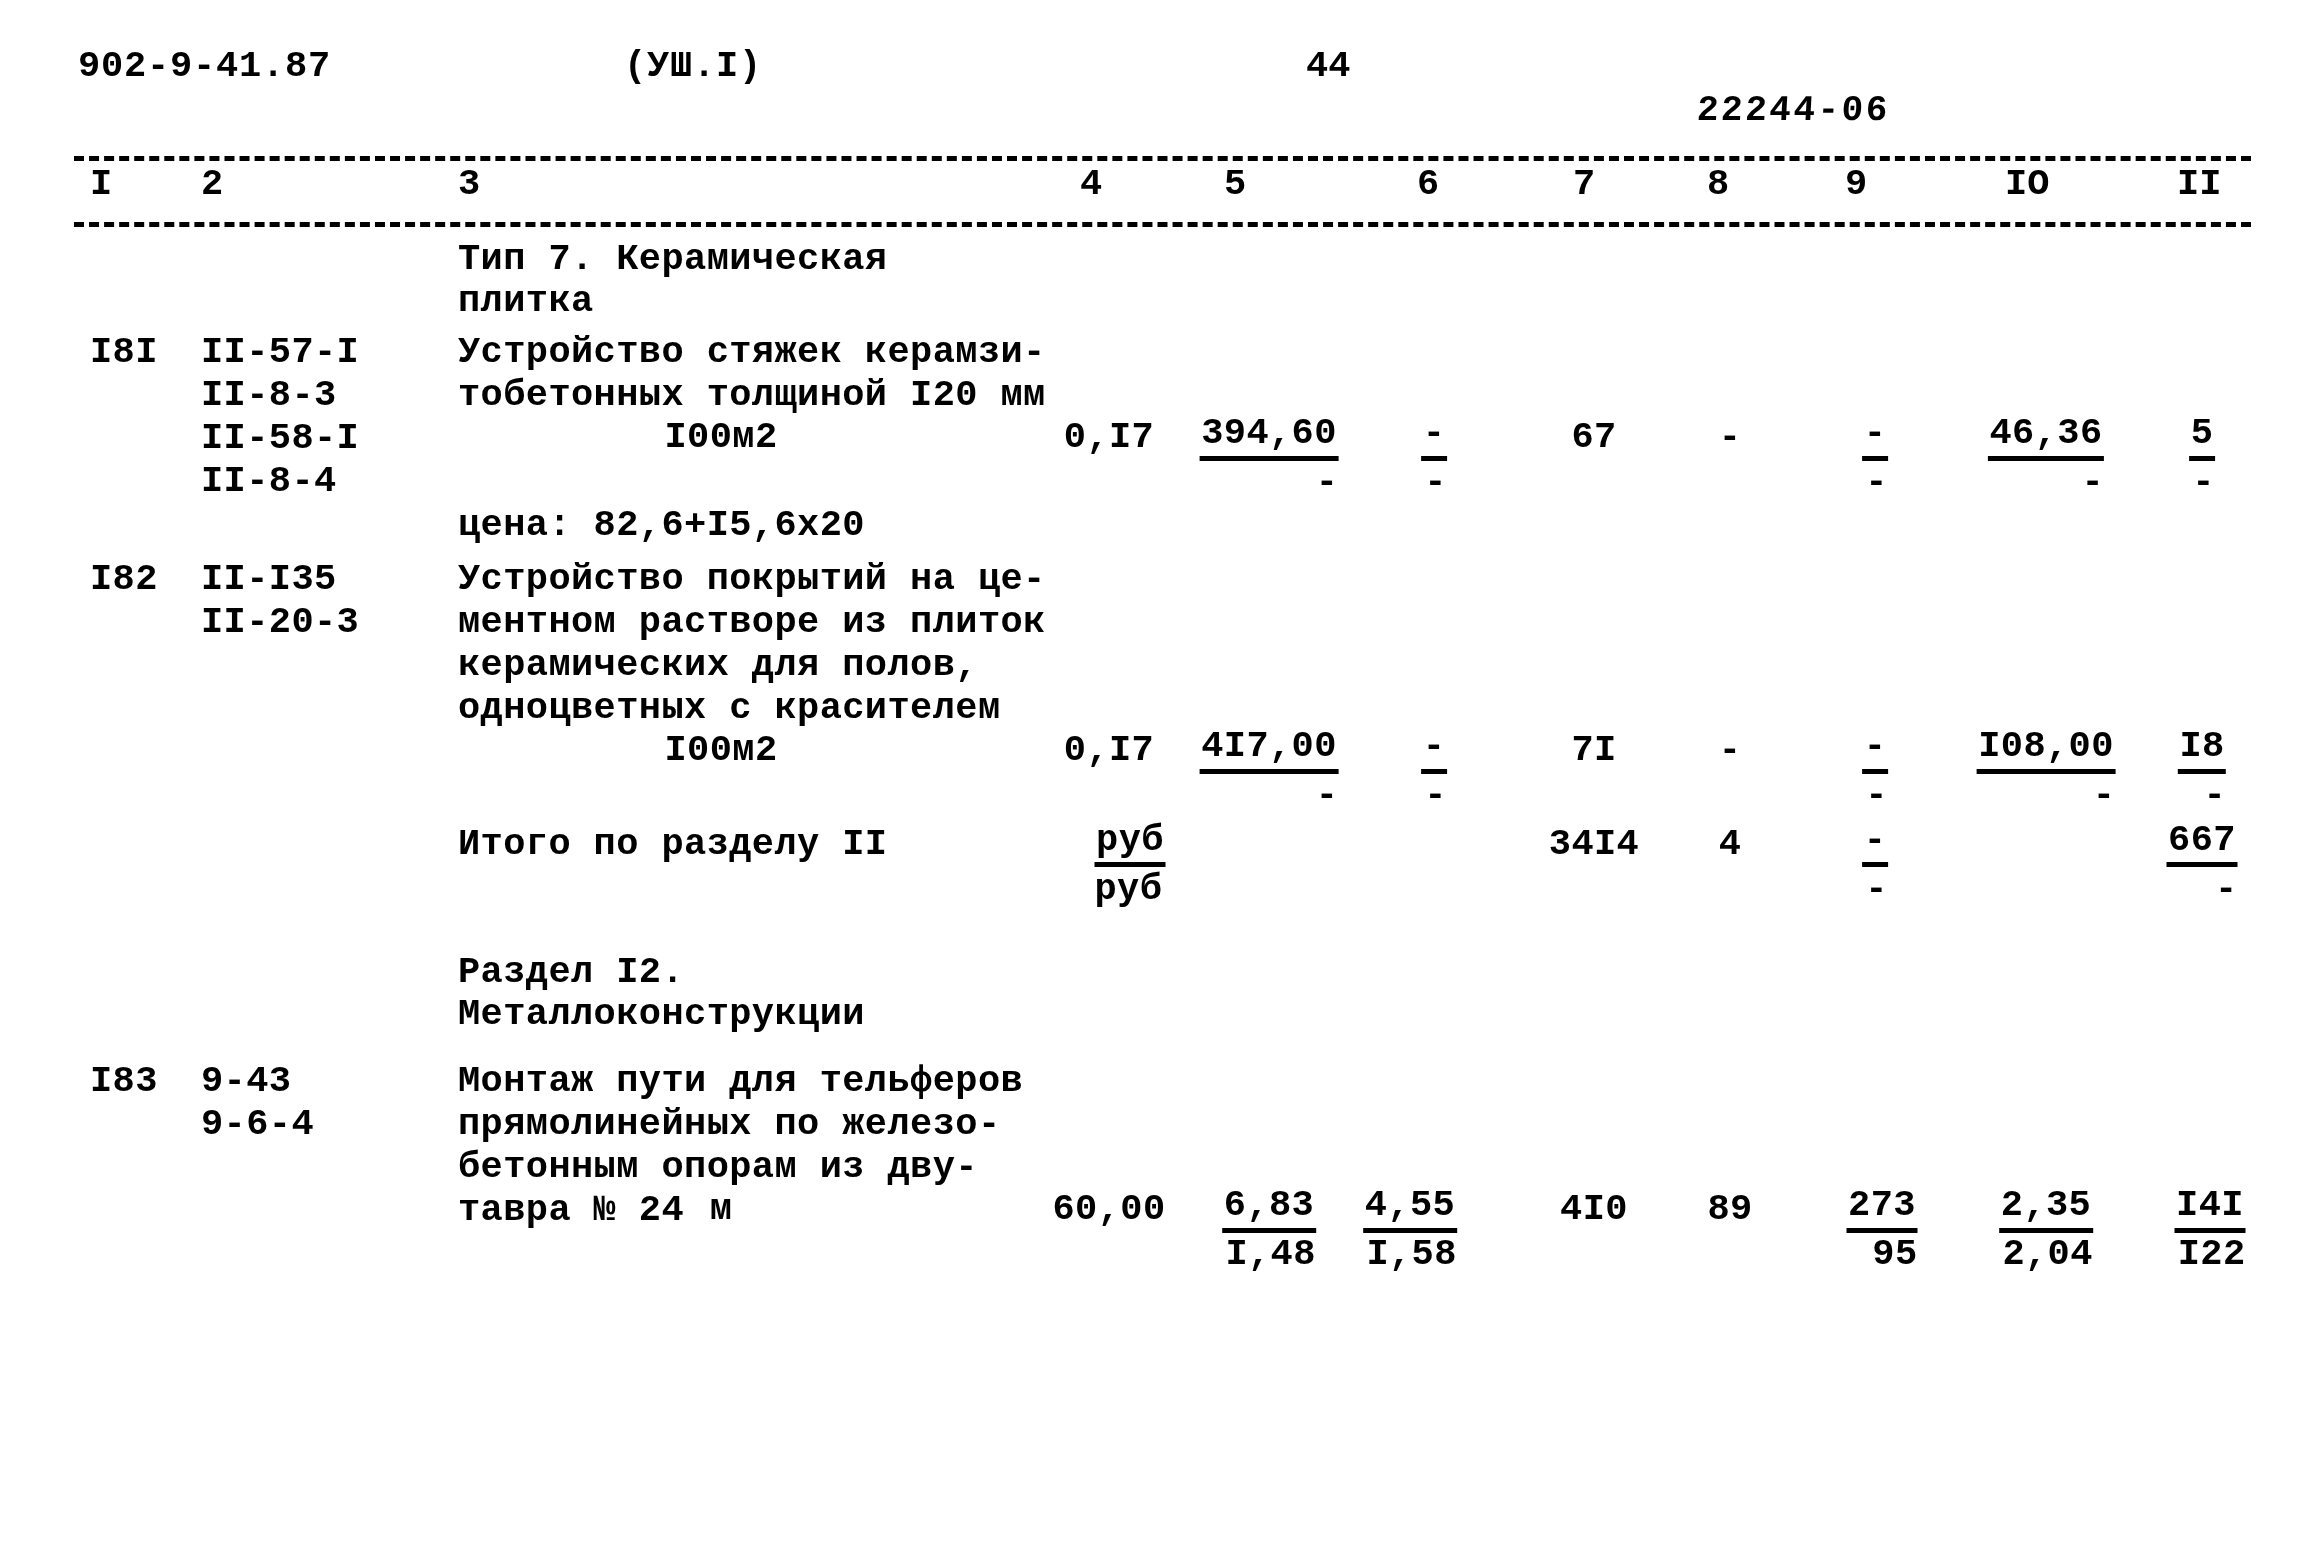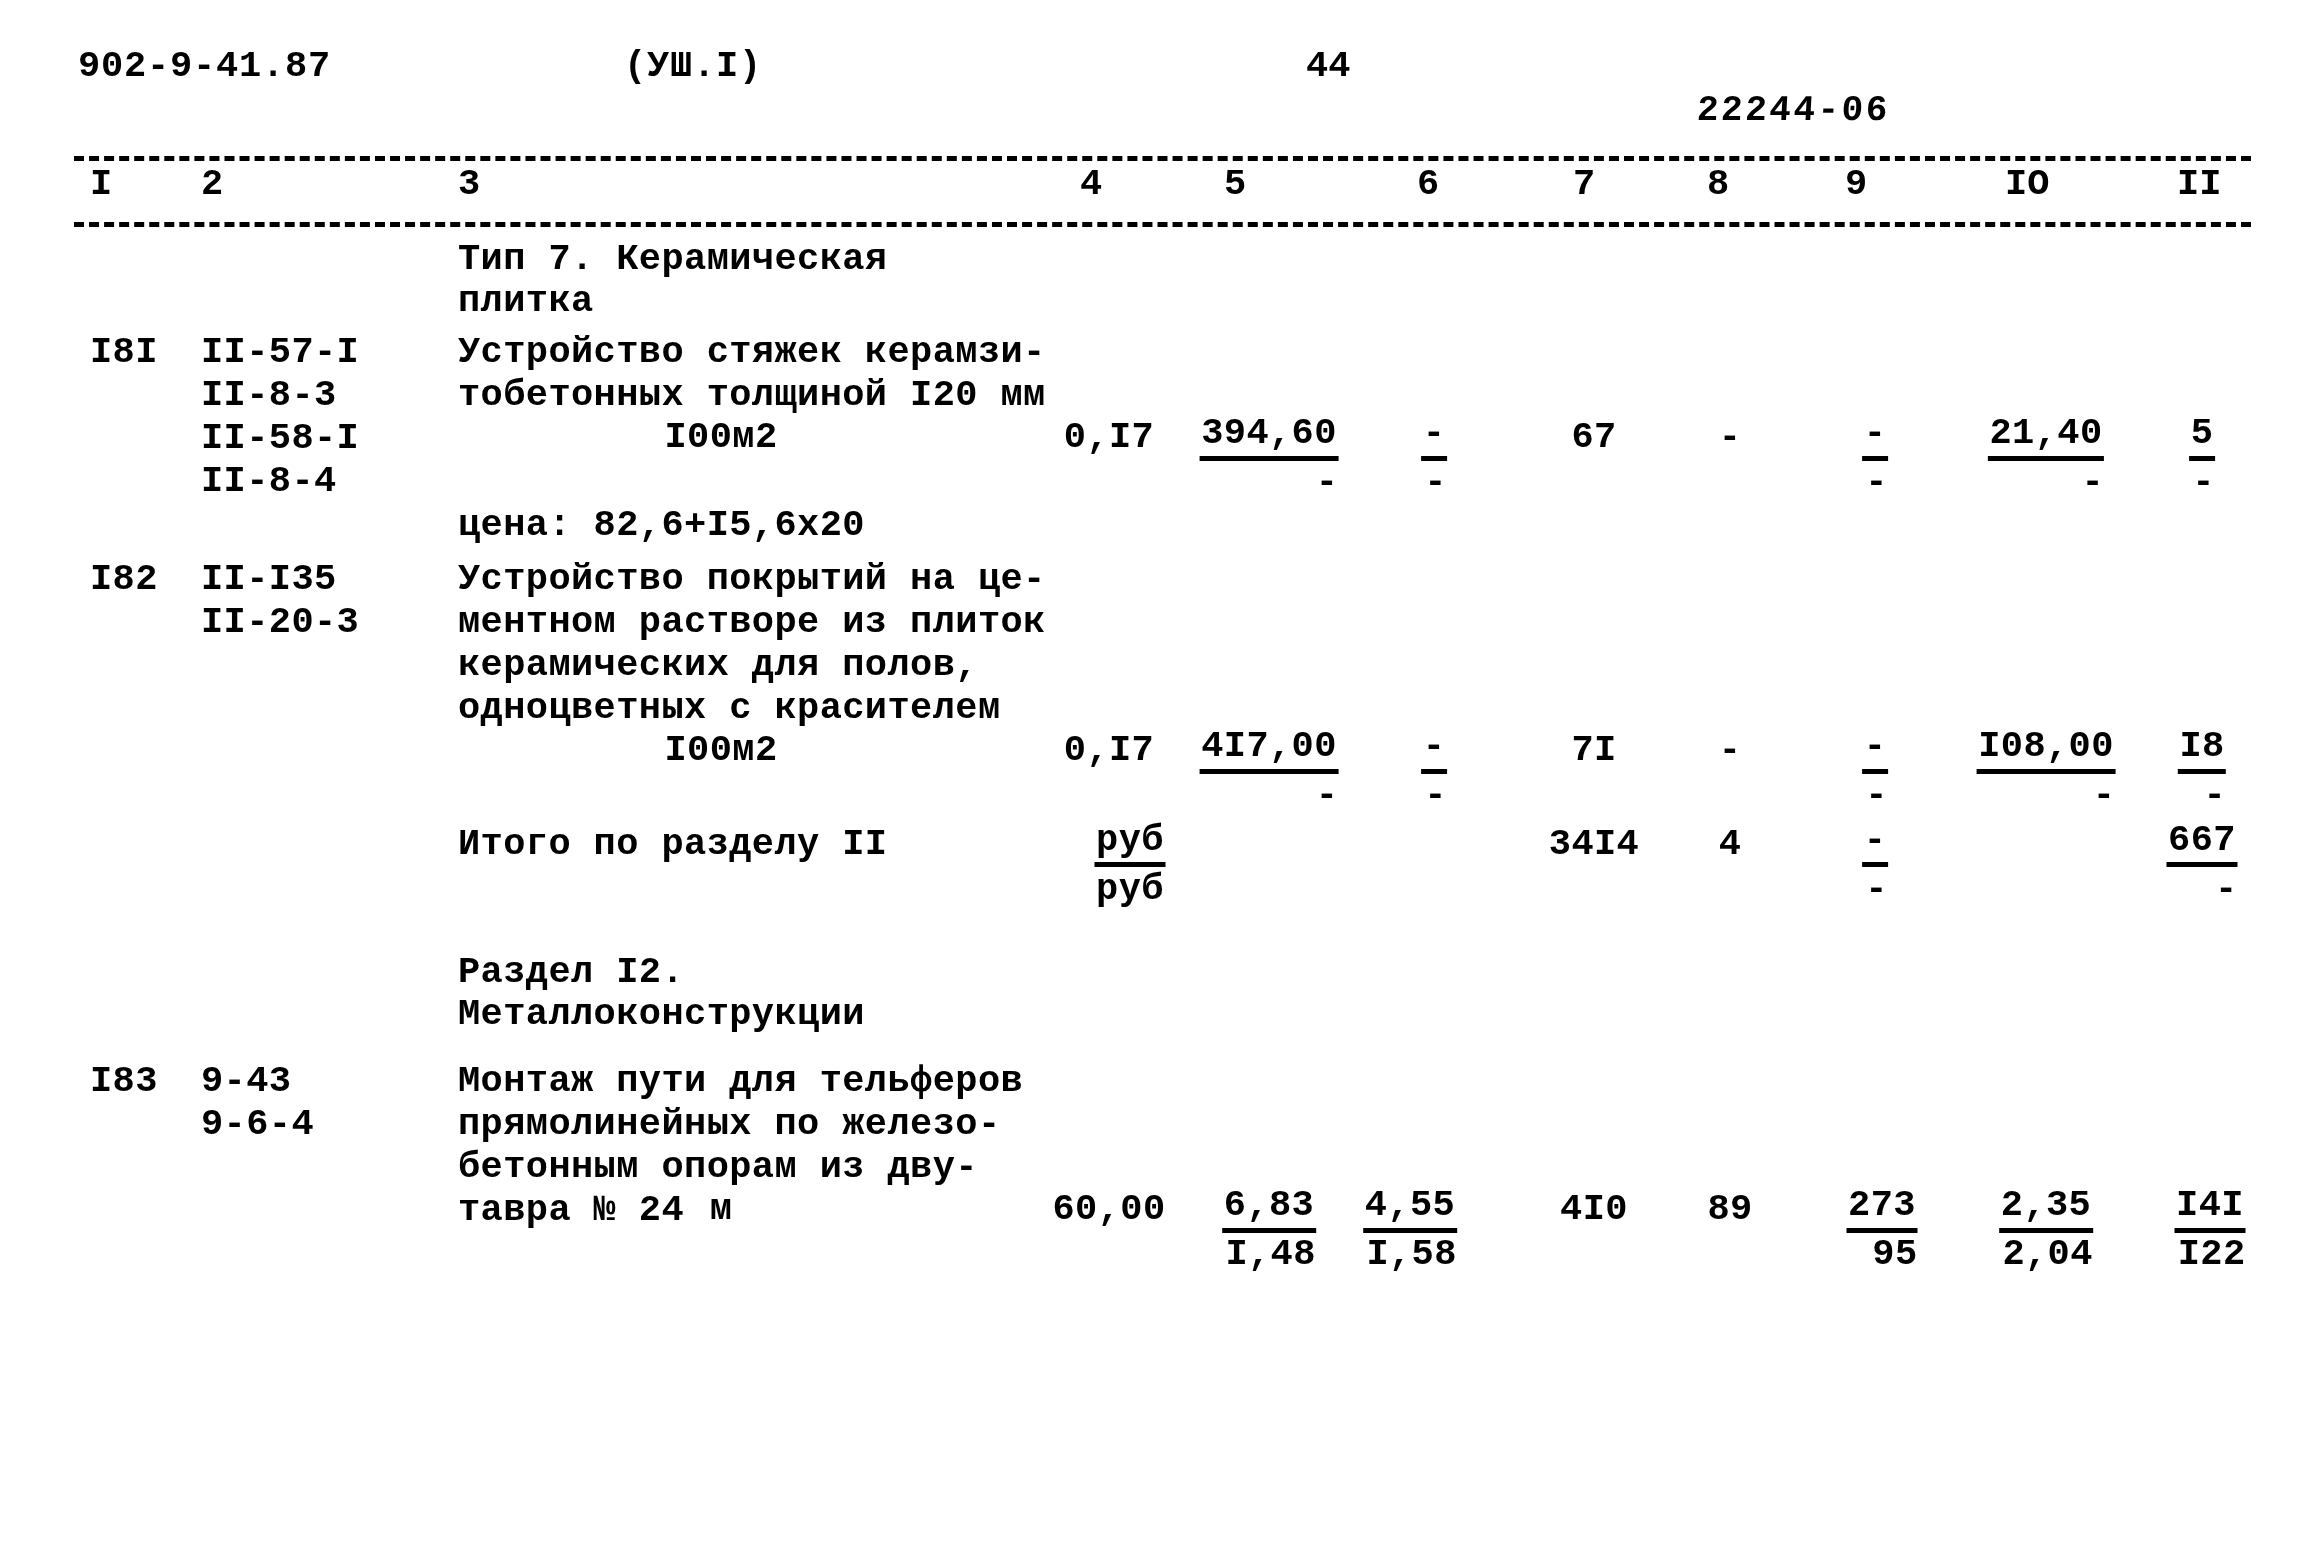--- a/index.html
+++ b/index.html
@@ -198,21 +198,21 @@
         <span class="num">-</span>
         <span class="den">-</span>
       </div>
       <div class="n" style="left:1594px; top:85px">67</div>
       <div class="n" style="left:1730px; top:85px">-</div>
       <div class="frac" style="left:1875px; top:82px">
         <span class="num">-</span>
         <span class="den">-</span>
       </div>
       <div class="frac" style="left:2046px; top:82px">
-        <span class="num">21,40</span>
+        <span class="num">46,36</span>
         <span class="den">-</span>
       </div>
       <div class="frac" style="left:2202px; top:82px">
         <span class="num">5</span>
         <span class="den">-</span>
       </div>
     </div>
 
     <div class="blk" style="top:320px">
       <div class="c-num txt">I82</div>
@@ -244,21 +244,21 @@
         <span class="den">-</span>
       </div>
       <div class="frac" style="left:2202px; top:168px">
         <span class="num">I8</span>
         <span class="den">-</span>
       </div>
     </div>
 
     <div class="blk" style="top:585px">
       <div class="c-desc txt">Итого по разделу II</div>
-      <div class="frac" style="left:1130px; top:-3.3px; text-align:center">
+      <div class="frac" style="left:1130px; top:-3.3px; text-align:left">
         <span class="num">руб</span>
         <span class="den">руб</span>
       </div>
       <div class="n" style="left:1594px; top:0px">34I4</div>
       <div class="n" style="left:1730px; top:0px">4</div>
       <div class="frac" style="left:1875px; top:-3.3px">
         <span class="num">-</span>
         <span class="den">-</span>
       </div>
       <div class="frac" style="left:2202px; top:-3.3px">

